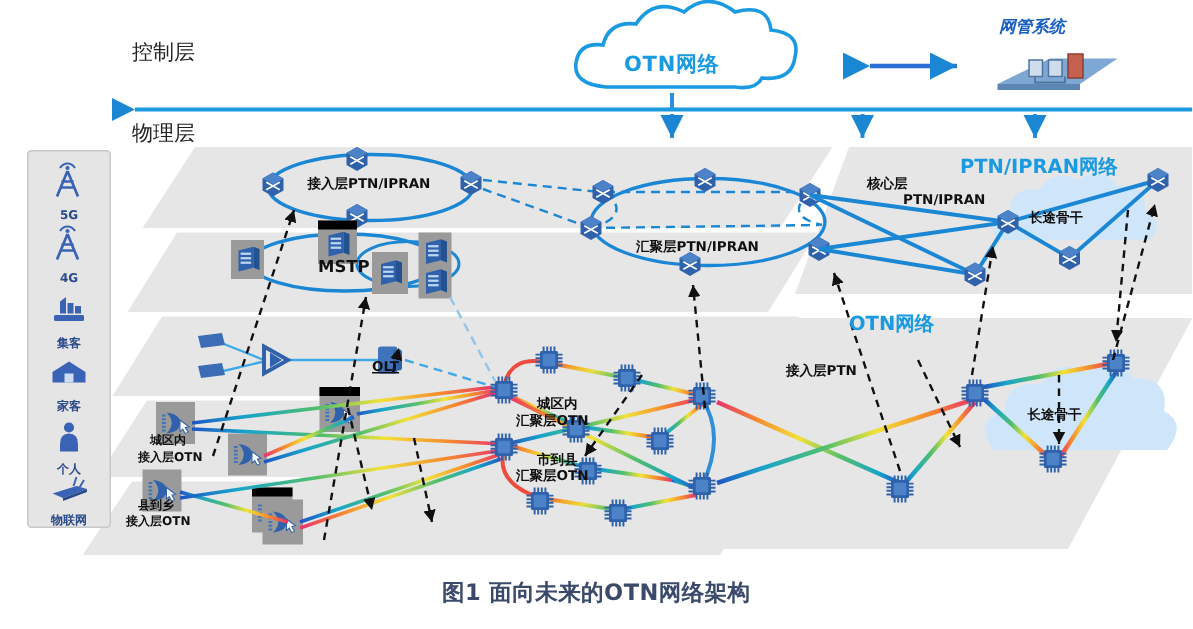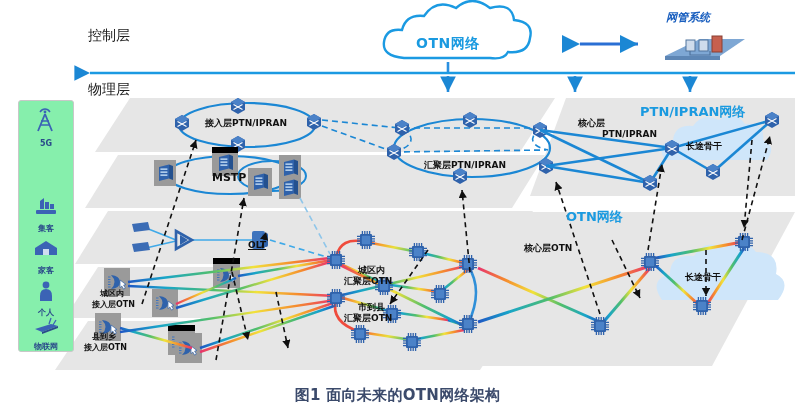--- a/index.html
+++ b/index.html
@@ -12,21 +12,21 @@
   .layer-lbl{font-size:14px;color:#222;font-weight:400;}
   .net-title{font-size:13px;font-weight:700;color:#1a9ae0;}
   .cap-dark{font-size:9px;font-weight:700;color:#101010;text-align:center;}
   .cap-dark.s8{font-size:8px;}
   .cloud-txt{font-size:14px;font-weight:700;color:#1a9ae0;letter-spacing:.5px;}
   .nm-title{font-size:11px;font-weight:700;color:#1a5fbf;text-align:center;}
   .legend-txt{font-size:8px;color:#2a4a8a;text-align:center;font-weight:700;}
   .figcap{position:absolute;width:795px;text-align:center;font-size:15px;
           color:#3b4a6b;font-weight:700;letter-spacing:.3px;}
   .leg-box{position:absolute;border:1px solid #c8c8c8;border-radius:3px;
-           background:#86efac;box-sizing:border-box;}
+           background:#e5e5e5;box-sizing:border-box;}
   .leg-item{position:absolute;width:100%;text-align:center;}
 </style>
 </head>
 <body>
 
 <div id="stage">
 
 <svg id="scene" viewBox="0 0 795 419">
   <defs>
     <marker id="arrB" markerWidth="7" markerHeight="7" refX="6" refY="3" orient="auto">
@@ -359,35 +359,44 @@
 <div class="lbl cap-dark s8" style="left:100px;top:290px;">城区内</div>
 <div class="lbl cap-dark s8" style="left:92px;top:301px;">接入层OTN</div>
 <div class="lbl cap-dark s8" style="left:92px;top:333px;">县到乡</div>
 <div class="lbl cap-dark s8" style="left:84px;top:344px;">接入层OTN</div>
 
 <div class="lbl cap-dark" style="left:358px;top:265px;">城区内</div>
 <div class="lbl cap-dark" style="left:344px;top:276px;">汇聚层OTN</div>
 <div class="lbl cap-dark" style="left:358px;top:302px;">市到县</div>
 <div class="lbl cap-dark" style="left:344px;top:313px;">汇聚层OTN</div>
 
-<div class="lbl cap-dark" style="left:524px;top:243px;">核心层OTN</div>
+<div class="lbl cap-dark" style="left:524px;top:243px;">接入层PTN</div>
 <div class="lbl cap-dark" style="left:685px;top:272px;">长途骨干</div>
 
 <div class="leg-box" style="left:18px;top:100px;width:56px;height:252px;">
 
   <div class="leg-item" style="top:6px;">
     <svg width="30" height="28" viewBox="0 0 30 28">
       <path d="M9,5 q2,-3 5,-3 q3,0 5,3" stroke="#3b63b5" stroke-width="1.4" fill="none"></path>
       <circle cx="14" cy="5" r="1.4" fill="#3b63b5"></circle>
       <path d="M14,7 L7,24 M14,7 L21,24" stroke="#3b63b5" stroke-width="1.8" fill="none"></path>
       <path d="M10,14 h8 M9,18 h10" stroke="#3b63b5" stroke-width="1.6"></path>
     </svg>
     <div class="legend-txt">5G</div>
   </div>
 
+  <div class="leg-item" style="top:48px;">
+    <svg width="30" height="28" viewBox="0 0 30 28">
+      <path d="M9,5 q2,-3 5,-3 q3,0 5,3" stroke="#3b63b5" stroke-width="1.4" fill="none"></path>
+      <circle cx="14" cy="5" r="1.4" fill="#3b63b5"></circle>
+      <path d="M14,7 L7,24 M14,7 L21,24" stroke="#3b63b5" stroke-width="1.8" fill="none"></path>
+      <path d="M10,14 h8 M9,18 h10" stroke="#3b63b5" stroke-width="1.6"></path>
+    </svg>
+    <div class="legend-txt">4G</div>
+  </div>
 
   <div class="leg-item" style="top:92px;">
     <svg width="34" height="26" viewBox="0 0 34 26">
       <path d="M11,16 L11,8 L15,5 L15,16 Z" fill="#3b63b5"></path>
       <rect x="16" y="9" width="4" height="7" fill="#3b63b5"></rect>
       <rect x="21" y="11" width="4" height="5" fill="#3b63b5"></rect>
       <rect x="7" y="17" width="20" height="4" rx="1" fill="#3b63b5"></rect>
     </svg>
     <div class="legend-txt">集客</div>
   </div>

